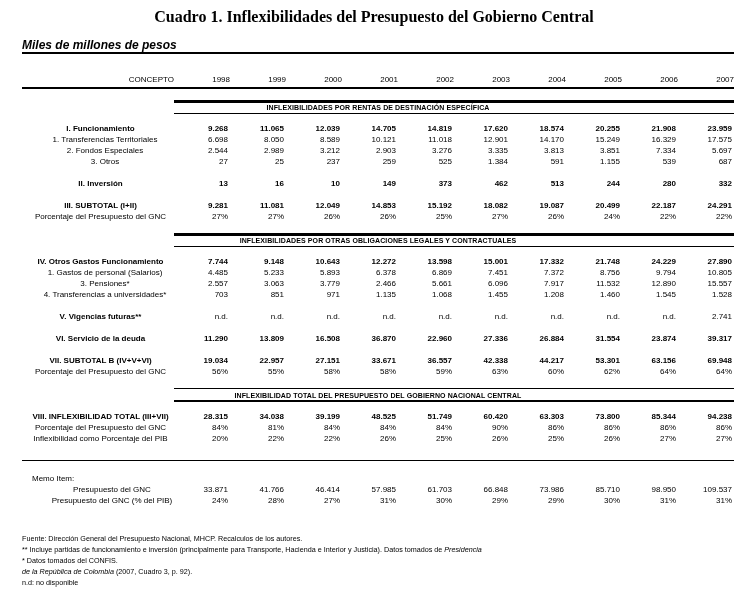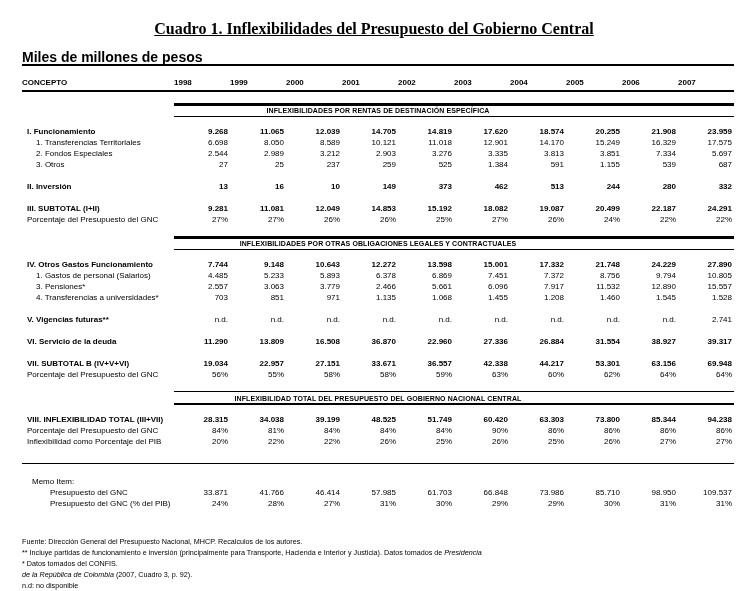--- a/index.html
+++ b/index.html
@@ -1,34 +1,34 @@
 <!DOCTYPE html>
 <html><head>
 <meta charset="utf-8">
 <style>
   html,body{margin:0;padding:0}
   body{
     width:748px;height:591px;background:#ffffff;color:#000;
     font-family:"Liberation Sans",sans-serif;position:relative;overflow:hidden;
   }
   .title{
-    margin-top:20px;text-align:center;
-    font-family:"Liberation Serif",serif;font-weight:bold;font-size:16px;text-decoration:underline;
+    margin-top:8px;text-align:center;
+    font-family:"Liberation Serif",serif;font-weight:bold;font-size:16px;
   }
   .units{
-    width:712px;margin:14px 0 8px 22px;
-    font-size:14px;font-weight:bold;line-height:10px;
-    padding-bottom:2px;border-bottom:2px solid #000;
+    width:712px;margin:14px 0 17px 22px;
+    font-size:12px;font-weight:bold;line-height:10px;
+    padding-bottom:2px;border-bottom:2px solid #000;font-style:italic;
   }
   table{width:712px;margin-left:22px;border-collapse:collapse;table-layout:fixed}
   col.labcol{width:152px}
   th,td{padding:0;font-size:8px;vertical-align:middle}
-  thead th{font-weight:bold;height:16px;border-bottom:2.5px solid #000;text-align:left}
+  thead th{font-weight:normal;height:16px;border-bottom:2.5px solid #000;text-align:right}
   tbody td{height:11px;line-height:11px;white-space:nowrap}
-  td.label{text-align:left;padding-left:5px;overflow:visible}
+  td.label{text-align:center;padding-left:5px;overflow:visible}
   td.label.ind{padding-left:14px}
   td.val{text-align:right;padding-right:2px}
   .fb{font-weight:bold}
   tr.band td{position:relative;height:14px}
   tr.band .band-text{
     position:absolute;left:0;right:0;top:50%;transform:translateY(-50%);
     text-align:center;font-weight:bold;font-size:7px;letter-spacing:.1px;
   }
   tr.band i{display:block;font-style:normal;position:absolute;left:152px;right:0;background:#000}
   tr.band i.top{top:0;height:2.5px}
@@ -267,21 +267,21 @@
       <tr>
         <td class="label fb">VI. Servicio de la deuda</td>
         <td class="val fb">11.290</td>
         <td class="val fb">13.809</td>
         <td class="val fb">16.508</td>
         <td class="val fb">36.870</td>
         <td class="val fb">22.960</td>
         <td class="val fb">27.336</td>
         <td class="val fb">26.884</td>
         <td class="val fb">31.554</td>
-        <td class="val fb">38.927</td>
+        <td class="val fb">23.874</td>
         <td class="val fb">39.317</td>
       </tr>
       <tr class="sp">
         <td colspan="11" style="height: 11px;"></td>
       </tr>
       <tr>
         <td class="label fb">VII. SUBTOTAL B (IV+V+VI)</td>
         <td class="val fb">19.034</td>
         <td class="val fb">22.957</td>
         <td class="val fb">27.151</td>

